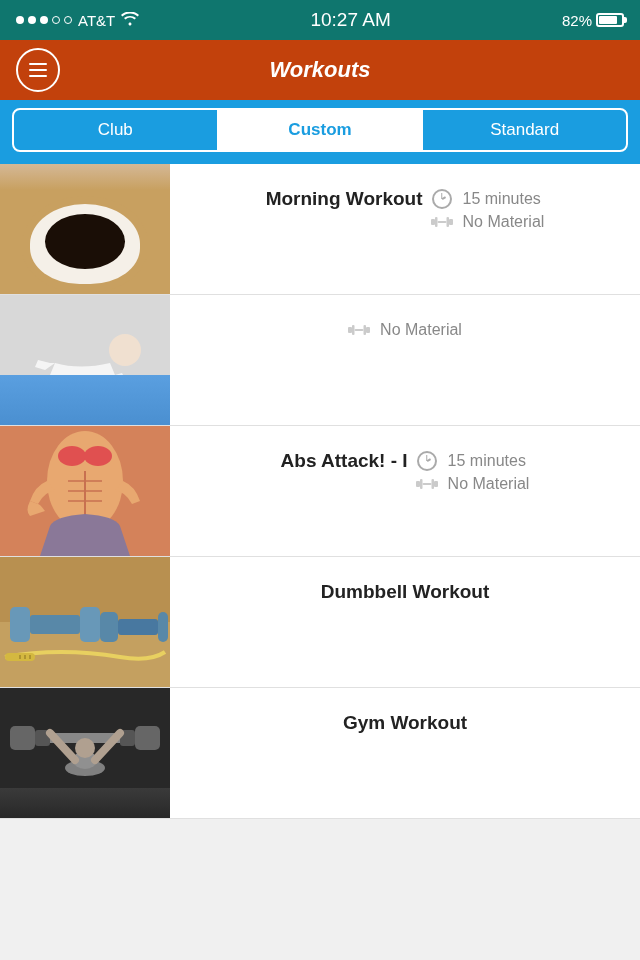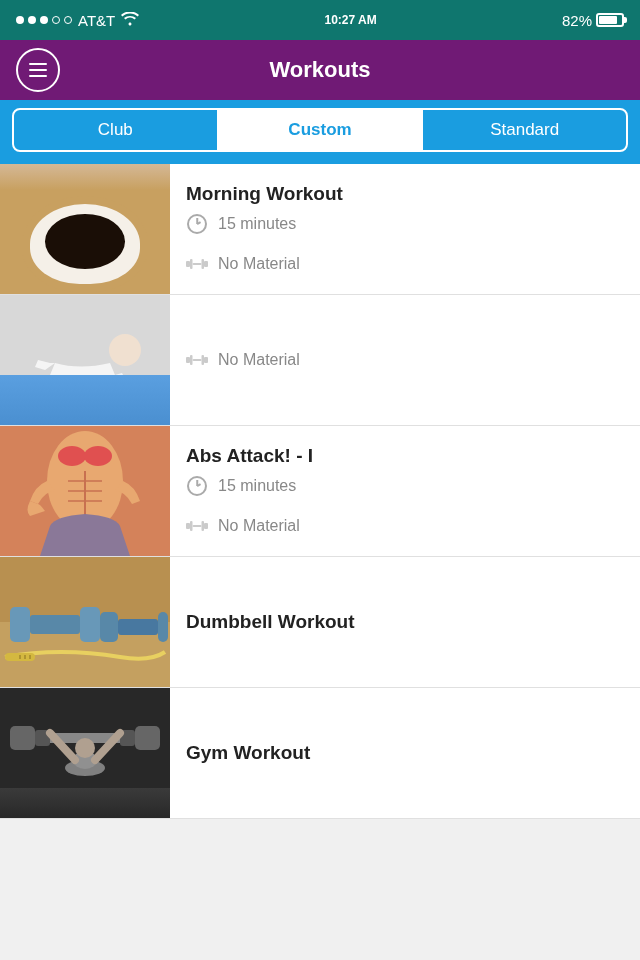--- a/index.html
+++ b/index.html
@@ -21,42 +21,43 @@
       justify-content: space-between;
       padding: 0 16px;
       color: white;
       font-size: 15px;
       font-weight: 500;
     }
     .status-left { display: flex; align-items: center; gap: 6px; }
     .status-dots { display: flex; gap: 4px; }
     .dot { width: 8px; height: 8px; border-radius: 50%; background: white; }
     .dot.empty { background: transparent; border: 1.5px solid white; }
-    .status-center { font-size: 12px; font-weight: 700; }
+    .status-center { font-size: 19px; font-weight: 400; }
     .status-right { display: flex; align-items: center; gap: 4px; font-size: 15px; }
     .battery {
       width: 28px; height: 14px; border: 2px solid white; border-radius: 3px;
       position: relative; display: inline-flex; align-items: center; padding: 1px;
     }
     .battery::after {
       content: ''; position: absolute; right: -5px; top: 50%;
       transform: translateY(-50%); width: 3px; height: 6px;
       background: white; border-radius: 0 2px 2px 0;
     }
     .battery-fill { background: white; height: 100%; width: 82%; border-radius: 1px; }
 
     
     .header {
-      background: #701a75;
+      background: #c2410c;
       height: 60px;
       display: flex;
       align-items: center;
       justify-content: center;
       position: relative;
       padding: 0 16px;
+      font-style: italic;
     }
     .menu-btn {
       position: absolute;
       left: 16px;
       width: 44px; height: 44px;
       border: 2px solid white;
       border-radius: 50%;
       display: flex; align-items: center; justify-content: center;
       cursor: pointer;
     }
@@ -113,35 +114,35 @@
     .workout-thumb {
       width: 170px;
       min-height: 130px;
       flex-shrink: 0;
       overflow: hidden;
       position: relative;
     }
 
     .workout-info {
       flex: 1;
-      padding: 13px 16px;
-      display: flex;
-      flex-direction: column;
+      padding: 24px 16px;
+      display: flex;
+      flex-direction: row;
       justify-content: center;
       gap: 8px;
     }
     .workout-name {
       font-size: 19px;
       font-weight: 700;
       color: #222;
     }
     .workout-meta {
       display: flex;
       flex-direction: column;
-      gap: 18px;
+      gap: 1px;
     }
     .meta-row {
       display: flex;
       align-items: center;
       gap: 10px;
       color: #888;
       font-size: 16px;
     }
     .meta-icon {
       width: 22px; height: 22px;

